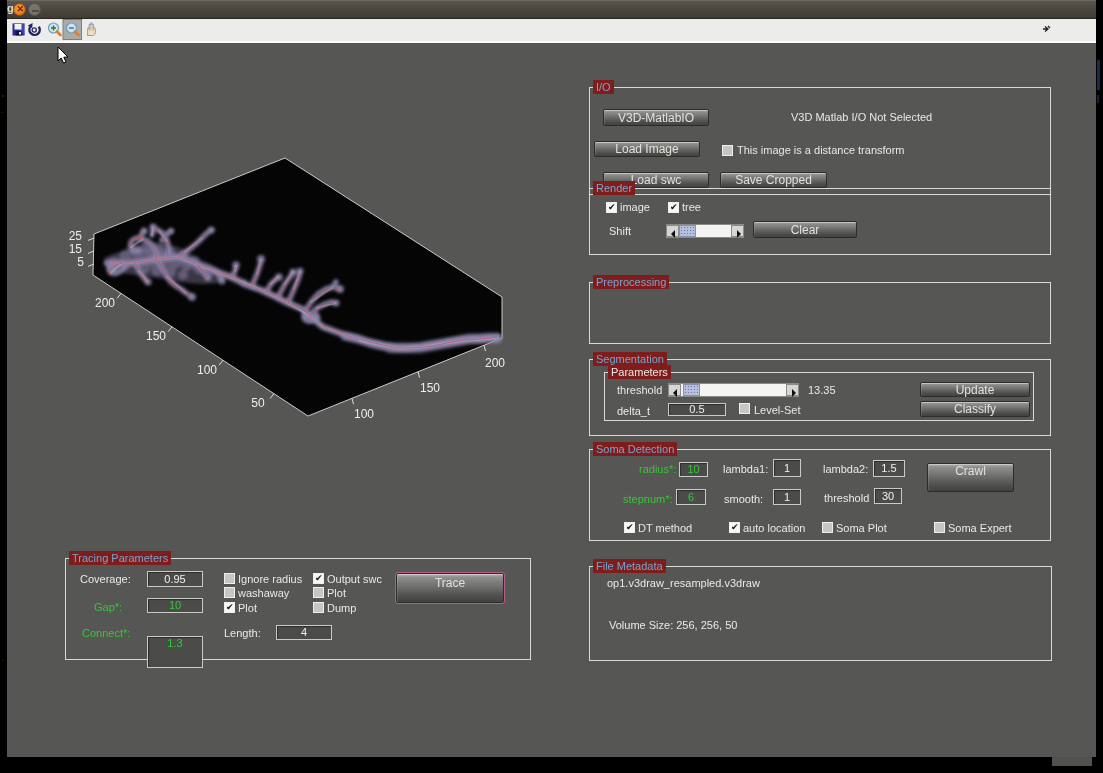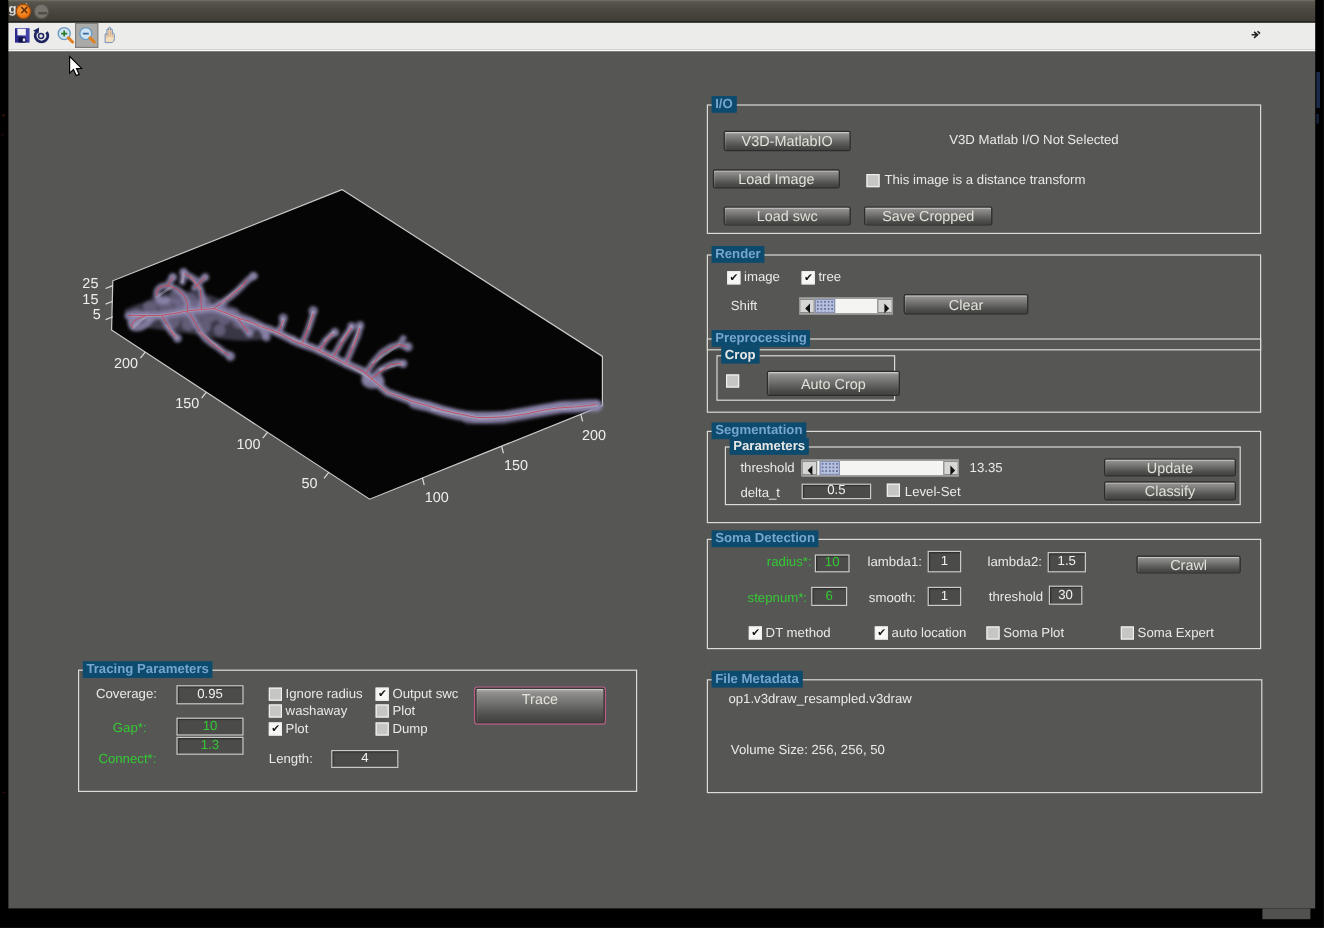--- a/index.html
+++ b/index.html
@@ -21,21 +21,21 @@
 #minbtn:before { content:""; position:absolute; left:3px; top:6px; width:7px;
   height:2px; background:#4e4c45; }
 #toolbar { position:absolute; left:0; top:19px; width:100%; height:22px;
   background:#ececea; }
 #toolwhite { position:absolute; left:0; top:41px; width:100%; height:2px; background:#fbfbfa; }
 #canvas { position:absolute; left:0; top:43px; width:100%; height:714px; background:#565654; }
 
 
 .panel { position:absolute; border:1px solid #dadad8; }
 .panel > .ptitle { position:absolute; top:-8px; left:3px; padding:0 3px;
-  background:#0c4a6e; color:#76a5cf; font-size:11px; line-height:14px; white-space:nowrap;font-weight:bold; }
+  background:#7f1d1d; color:#76a5cf; font-size:11px; line-height:14px; white-space:nowrap; }
 .panel > .ptitle.white { color:#e8e8e6; }
 .btn { position:absolute; border:1px solid #2c2c2a; border-radius:2px;
   background:linear-gradient(180deg,#b2b2b0 0%,#908e8c 12%,#747472 40%,#5e5e5c 62%,#4c4c4a 82%,#424240 100%);
   color:#e2e2da; font-size:12px; text-align:center;
   box-shadow:inset 0 1px 0 rgba(255,255,255,0.35), inset 1px 0 0 rgba(255,255,255,0.12); }
 .lbl { position:absolute; color:#e9e9e7; font-size:11px; white-space:nowrap; }
 .green { color:#34c934; }
 .field { position:absolute; background:#4b4b49; border:1px solid #cacac8;
   color:#f0f0ee; font-size:11px; text-align:center;
   box-shadow:inset 1px 1px 1px rgba(0,0,0,0.4); }
@@ -241,46 +241,41 @@
   <div class="ptitle">I/O</div>
   <div class="btn" style="left:13px;top:21px;width:106px;height:17px;line-height:16px">V3D-MatlabIO</div>
   <div class="lbl" style="left:201px;top:23px">V3D Matlab I/O Not Selected</div>
   <div class="btn" style="left:4px;top:53px;width:106px;height:16px;line-height:15px">Load Image</div>
   <div class="cb" style="left:132px;top:57px"></div>
   <div class="lbl" style="left:147px;top:56px">This image is a distance transform</div>
   <div class="btn" style="left:13px;top:84px;width:106px;height:16px;line-height:15px">Load swc</div>
   <div class="btn" style="left:130px;top:84px;width:107px;height:16px;line-height:15px">Save Cropped</div>
 </div>
 
-<div class="panel" style="left:589px;top:212px;width:462px;height:80px">
+<div class="panel" style="left:589px;top:188px;width:462px;height:67px">
   <div class="ptitle">Render</div>
   <div class="cb checked" style="left:16px;top:13px"></div>
   <div class="lbl" style="left:30px;top:12px">image</div>
   <div class="cb checked" style="left:78px;top:13px"></div>
   <div class="lbl" style="left:92px;top:12px">tree</div>
   <div class="lbl" style="left:19px;top:36px">Shift</div>
   <div class="scrollbar" style="left:76px;top:35px;width:78px;height:14px">
     <div class="sb-arrow" style="left:-1px"><svg width="13" height="12">
           <path d="M8,2 L4,6 L8,10 Z" fill="#111"></path>
         </svg></div>
     <div class="sb-thumb" style="left:12px;width:17px"></div>
     <div class="sb-arrow" style="right:-1px"><svg width="13" height="12">
           <path d="M5,2 L9,6 L5,10 Z" fill="#111"></path>
         </svg></div>
   </div>
   <div class="btn" style="left:163px;top:32px;width:104px;height:17px;line-height:16px">Clear</div>
 </div>
 
 <div class="panel" style="left:589px;top:282px;width:462px;height:62px">
   <div class="ptitle">Preprocessing</div>
-  <div class="panel" style="left:7px;top:13px;width:149px;height:38px">
-    <div class="ptitle white">Crop</div>
-    <div class="cb" style="left:7px;top:15px"></div>
-    <div class="btn" style="left:41px;top:12px;width:111px;height:21px;line-height:20px">Auto Crop</div>
-  </div>
 </div>
 
 <div class="panel" style="left:589px;top:359px;width:462px;height:77px">
   <div class="ptitle">Segmentation</div>
   <div class="panel" style="left:14px;top:12px;width:430px;height:49px">
     <div class="ptitle white">Parameters</div>
     <div class="lbl" style="left:12px;top:11px">threshold</div>
     <div class="scrollbar" style="left:63px;top:10px;width:131px;height:14px">
       <div class="sb-arrow" style="left:-1px"><svg width="13" height="12">
             <path d="M8,2 L4,6 L8,10 Z" fill="#111"></path>
@@ -301,21 +296,21 @@
 </div>
 
 <div class="panel" style="left:589px;top:449px;width:462px;height:92px">
   <div class="ptitle">Soma Detection</div>
   <div class="lbl green" style="left:49px;top:13px">radius*:</div>
   <div class="field green" style="left:89px;top:12px;width:29px;height:15px;line-height:13px">10</div>
   <div class="lbl" style="left:133px;top:13px">lambda1:</div>
   <div class="field" style="left:183px;top:9px;width:28px;height:18px;line-height:16px">1</div>
   <div class="lbl" style="left:233px;top:13px">lambda2:</div>
   <div class="field" style="left:283px;top:10px;width:32px;height:17px;line-height:15px">1.5</div>
-  <div class="btn" style="left:357px;top:13px;width:87px;height:15px;line-height:14px">Crawl</div>
+  <div class="btn" style="left:337px;top:13px;width:87px;height:29px;line-height:14px">Crawl</div>
   <div class="lbl green" style="left:33px;top:43px">stepnum*:</div>
   <div class="field green" style="left:86px;top:39px;width:30px;height:16px;line-height:14px">6</div>
   <div class="lbl" style="left:134px;top:43px">smooth:</div>
   <div class="field" style="left:183px;top:39px;width:28px;height:16px;line-height:14px">1</div>
   <div class="lbl" style="left:234px;top:42px">threshold</div>
   <div class="field" style="left:284px;top:38px;width:28px;height:16px;line-height:14px">30</div>
   <div class="cb checked" style="left:34px;top:72px"></div>
   <div class="lbl" style="left:48px;top:72px">DT method</div>
   <div class="cb checked" style="left:139px;top:72px"></div>
   <div class="lbl" style="left:153px;top:72px">auto location</div>
@@ -344,21 +339,21 @@
   <div class="lbl" style="left:172px;top:28px">washaway</div>
   <div class="cb" style="left:247px;top:28px"></div>
   <div class="lbl" style="left:261px;top:28px">Plot</div>
   <div class="lbl green" style="left:28px;top:42px">Gap*:</div>
   <div class="field green" style="left:81px;top:39px;width:56px;height:15px;line-height:13px">10</div>
   <div class="cb checked" style="left:158px;top:43px"></div>
   <div class="lbl" style="left:172px;top:43px">Plot</div>
   <div class="cb" style="left:247px;top:43px"></div>
   <div class="lbl" style="left:261px;top:43px">Dump</div>
   <div class="lbl green" style="left:16px;top:68px">Connect*:</div>
-  <div class="field green" style="left:81px;top:55px;width:56px;height:15px;line-height:13px">1.3</div>
+  <div class="field green" style="left:81px;top:77px;width:56px;height:32px;line-height:13px">1.3</div>
   <div class="lbl" style="left:158px;top:68px">Length:</div>
   <div class="field" style="left:210px;top:66px;width:56px;height:15px;line-height:13px">4</div>
 </div>
 
 <svg width="16" height="20" style="position:absolute;left:57px;top:46px">
   <path d="M1,1 L1,15 L4.2,12 L6.5,17 L9,16 L6.8,11.2 L11,11 Z" fill="#fff" stroke="#000" stroke-width="1"></path>
 </svg>
 <div style="position:absolute;left:1052px;top:757px;width:40px;height:9px;background:#51514f"></div>
 <div style="position:absolute;left:2px;top:95px;width:2px;height:2px;background:#331008"></div>
 <div style="position:absolute;left:1px;top:112px;width:2px;height:1px;background:#2a0d05"></div>

